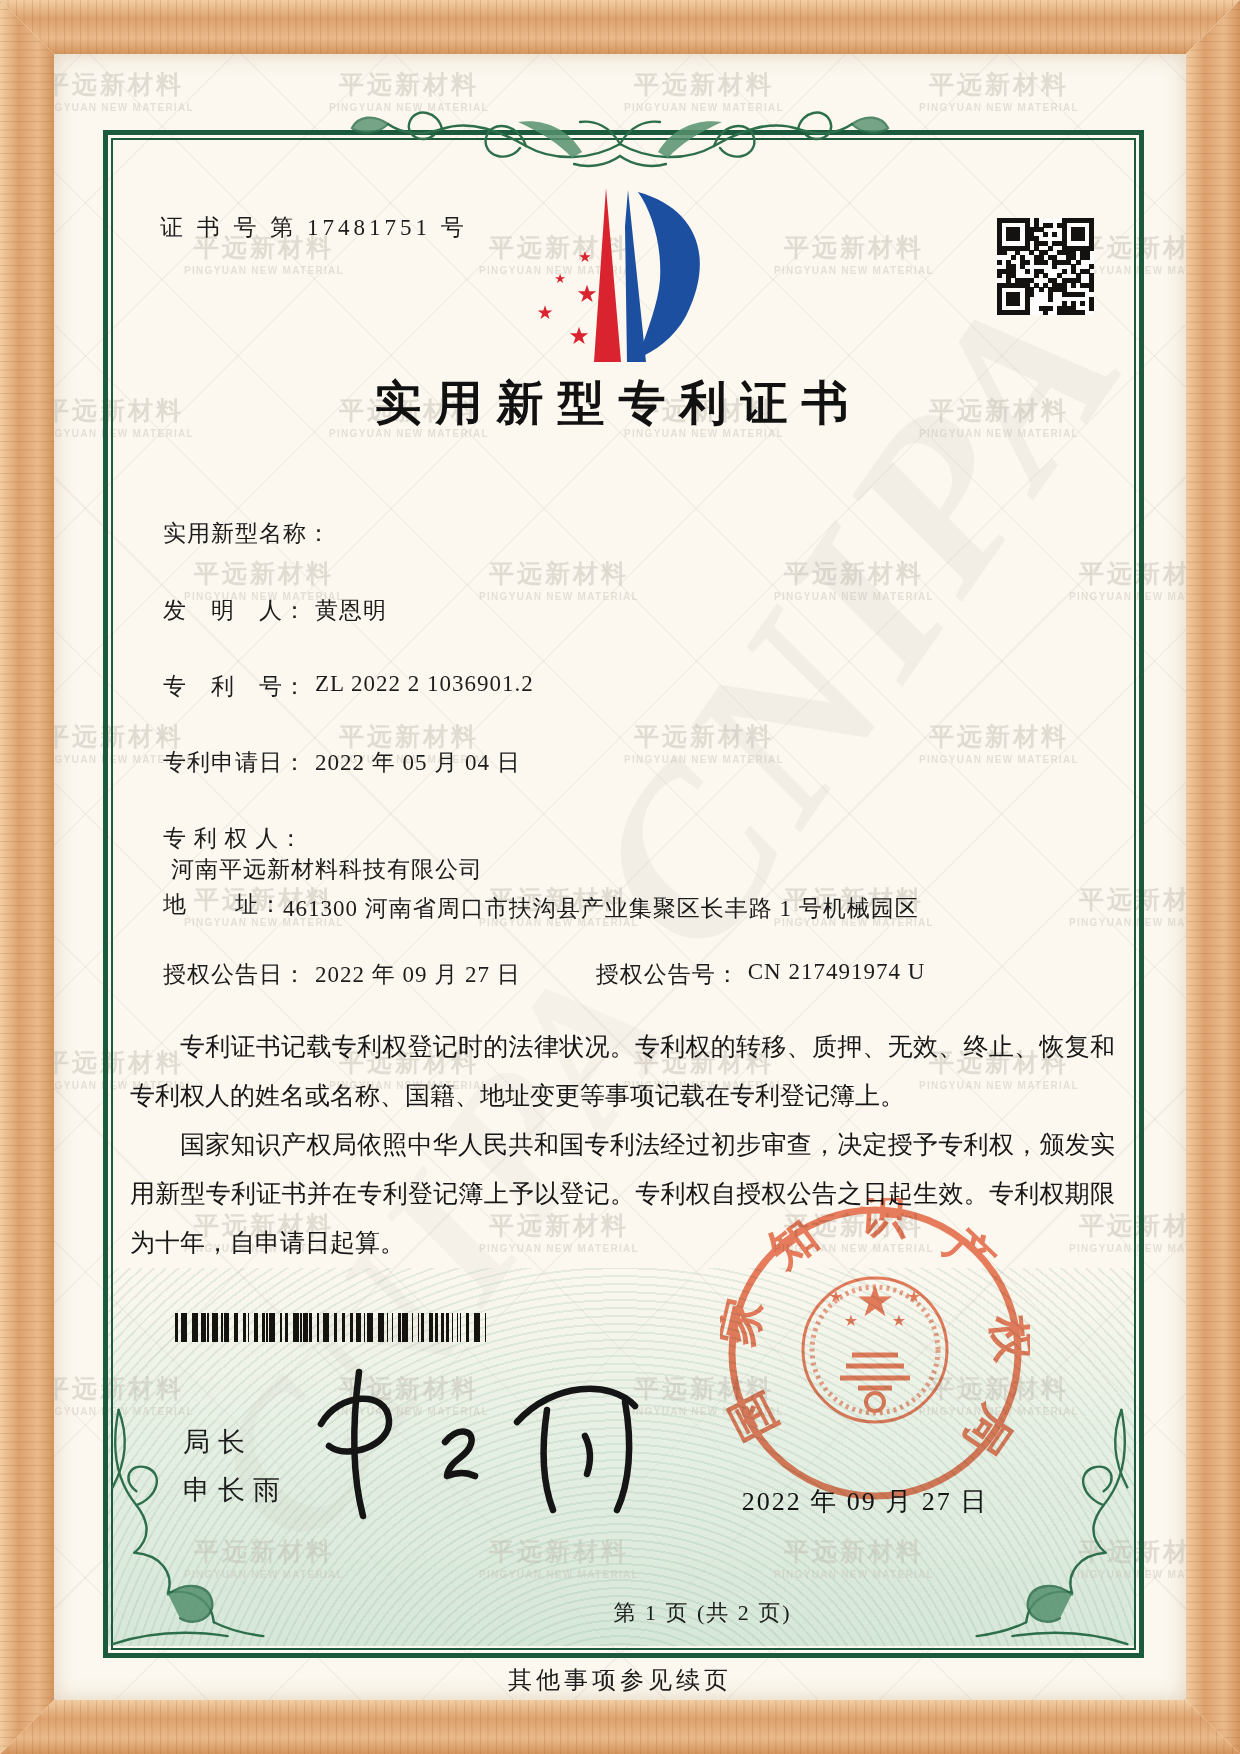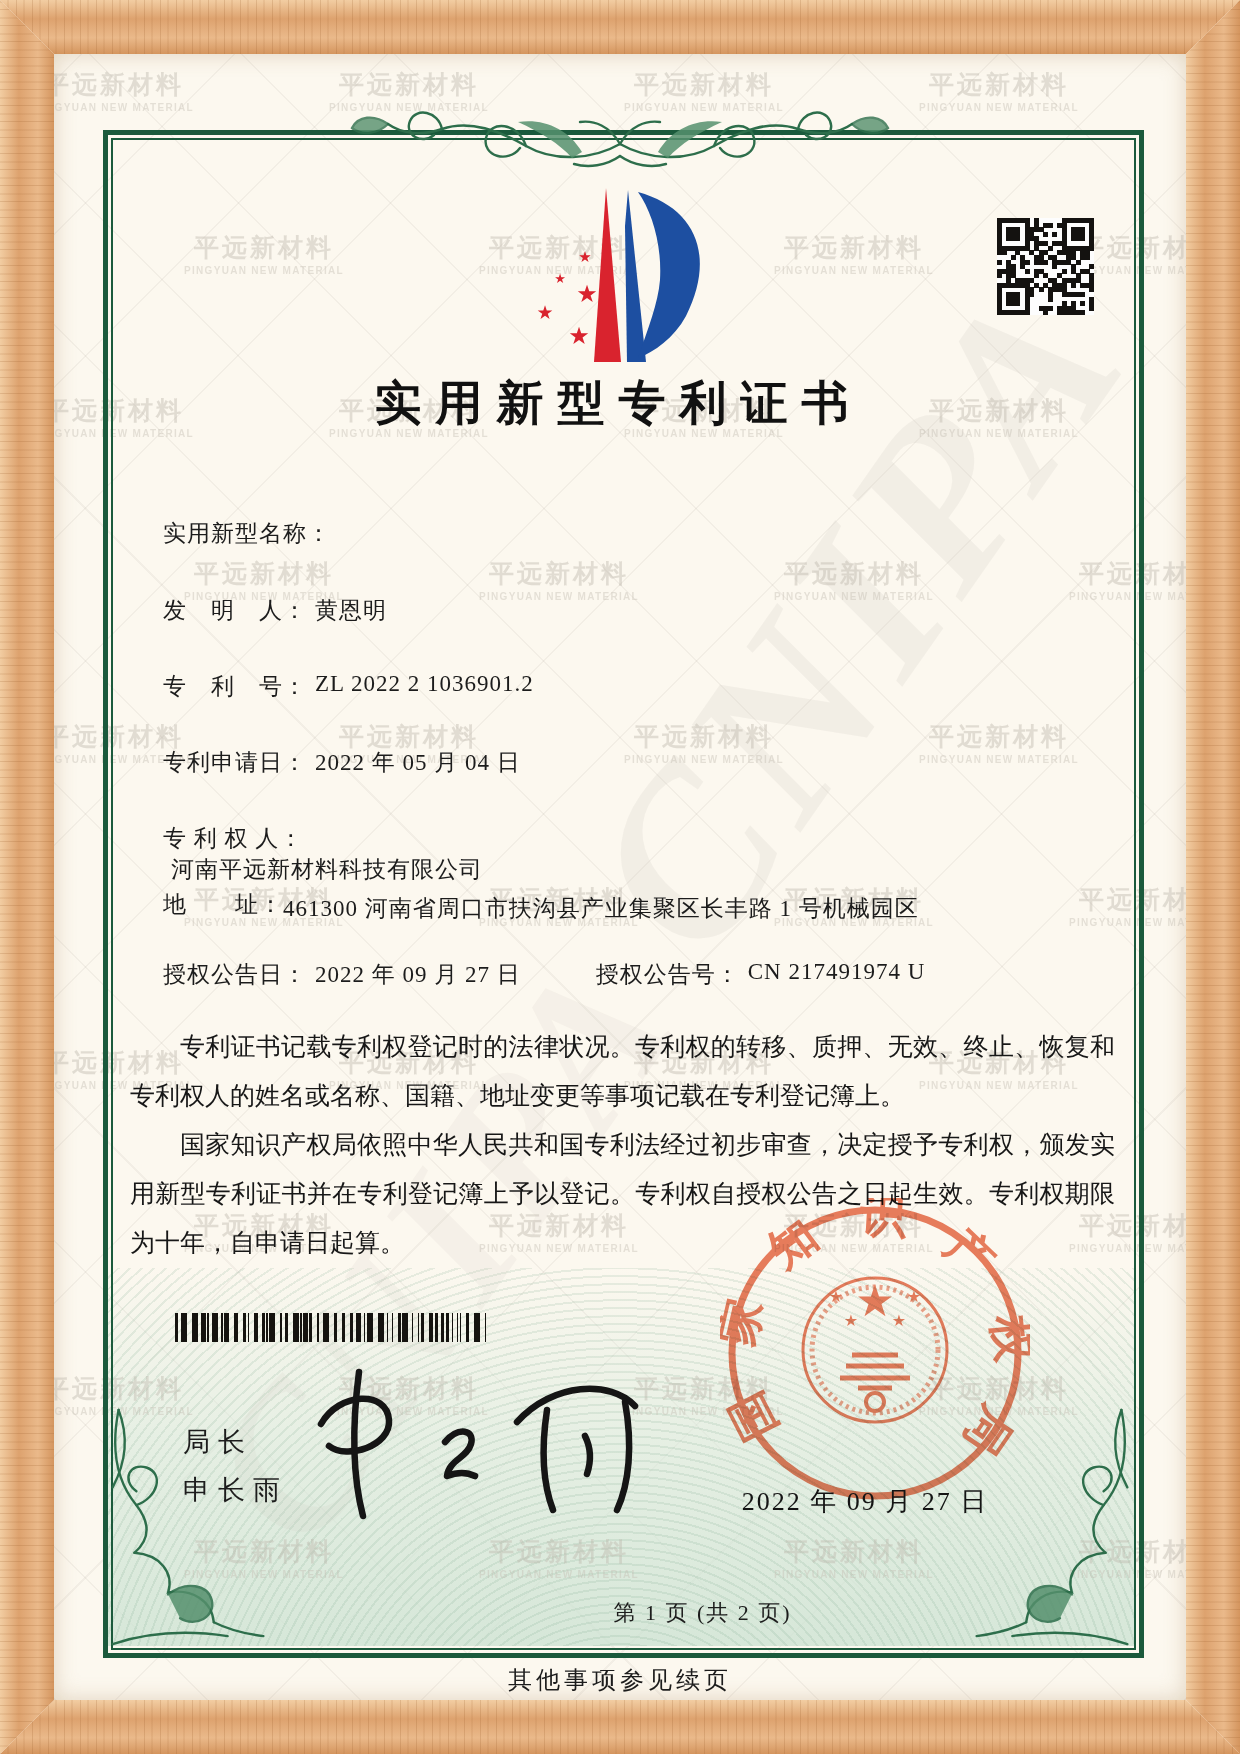--- a/index.html
+++ b/index.html
@@ -322,20 +322,21 @@
       <path d="M150,2 C158,42 152,74 132,98 C118,116 118,132 134,146"></path>
       <path d="M150,2 c-10,26 -8,52 6,78"></path>
       <path d="M132,98 c-22,-8 -28,-32 -10,-38 c16,-5 26,12 10,24"></path>
       <path d="M134,146 c-26,2 -40,20 -34,40 c-24,-4 -44,8 -46,30"></path>
       <path d="M54,216 C38,224 20,228 4,230"></path>
       <path d="M100,188 c-18,-14 -40,-10 -44,6 c-4,16 16,28 32,18" fill="#55906d" opacity=".85"></path>
       <path d="M156,238 C120,226 80,224 40,230"></path>
     </g>
   </svg>
 
+  <div class="abs cert-number">证 书 号 第 17481751 号</div>
 
   <svg class="abs logo" viewBox="0 0 230 178">
     <polygon points="118,2 133,176 106,176" fill="#d9232e"></polygon>
     <polygon points="140,4 158,176 139,176 137,40" fill="#1d4fa1"></polygon>
     <path d="M150,6 C208,22 228,70 198,130 C186,152 166,166 150,172 C160,142 170,118 172,94 C174,58 164,26 150,6 Z" fill="#1d4fa1"></path>
     <text x="97" y="76" font-size="15" text-anchor="middle" fill="#d9232e">★</text>
     <text x="72" y="97" font-size="13" text-anchor="middle" fill="#d9232e">★</text>
     <text x="99" y="116" font-size="24" text-anchor="middle" fill="#d9232e">★</text>
     <text x="57" y="133" font-size="19" text-anchor="middle" fill="#d9232e">★</text>
     <text x="91" y="158" font-size="24" text-anchor="middle" fill="#d9232e">★</text>

